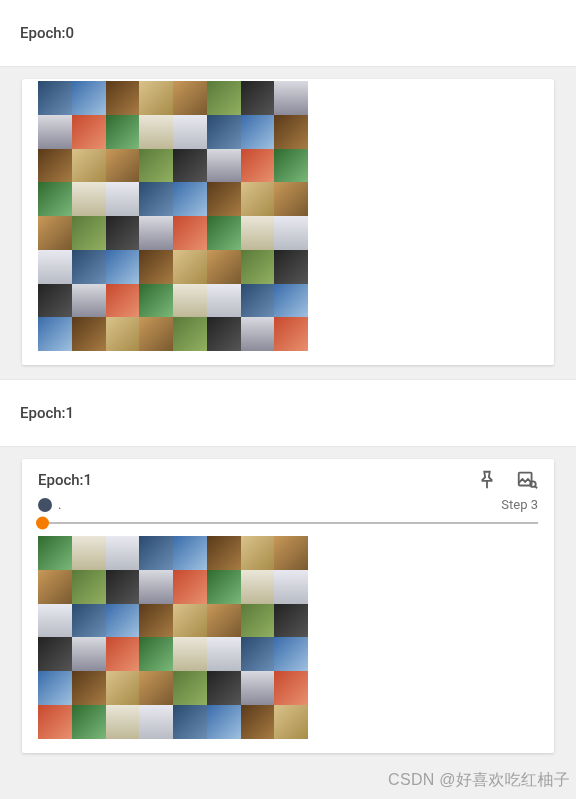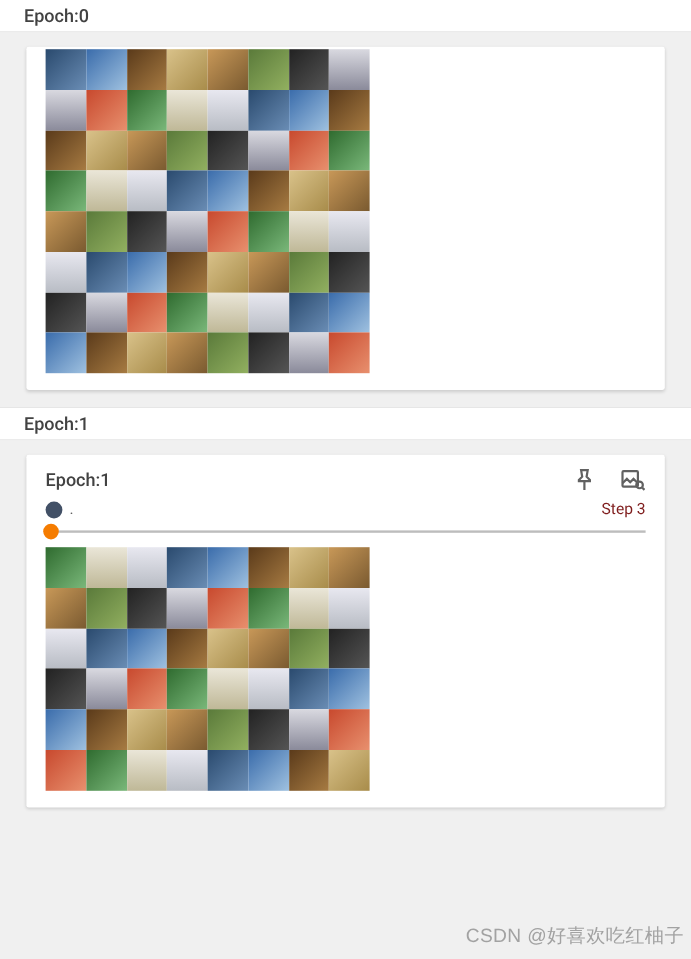--- a/index.html
+++ b/index.html
@@ -8,21 +8,21 @@
     padding: 0;
     font-family: -apple-system, BlinkMacSystemFont, "Segoe UI", Roboto, Helvetica, Arial, sans-serif;
     background: #f0f0f0;
     width: 576px;
     height: 799px;
     overflow: hidden;
     color: #424242;
   }
   .panel-header {
     background: #fff;
-    padding: 4px 20px;
+    padding: 24px 20px;
     font-size: 15px;
     font-weight: 500;
     border-bottom: 1px solid #e6e6e6;
     border-top: 1px solid #e6e6e6;
   }
   .section0 .panel-header { border-top: none; }
   .card {
     background: #fff;
     margin: 12px 22px 14px 22px;
     border-radius: 2px;
@@ -71,21 +71,21 @@
     border-radius: 50%;
     background: #425066;
     display: inline-block;
   }
   .run-name {
     font-size: 13px;
     color: #616161;
   }
   .step-label {
     font-size: 13px;
-    color: #7f1d1d;
+    color: #737373;
   }
   .slider-row {
     display: flex;
     align-items: center;
     margin-top: 10px;
     margin-bottom: 12px;
   }
   .slider-track {
     position: relative;
     flex: 1;

